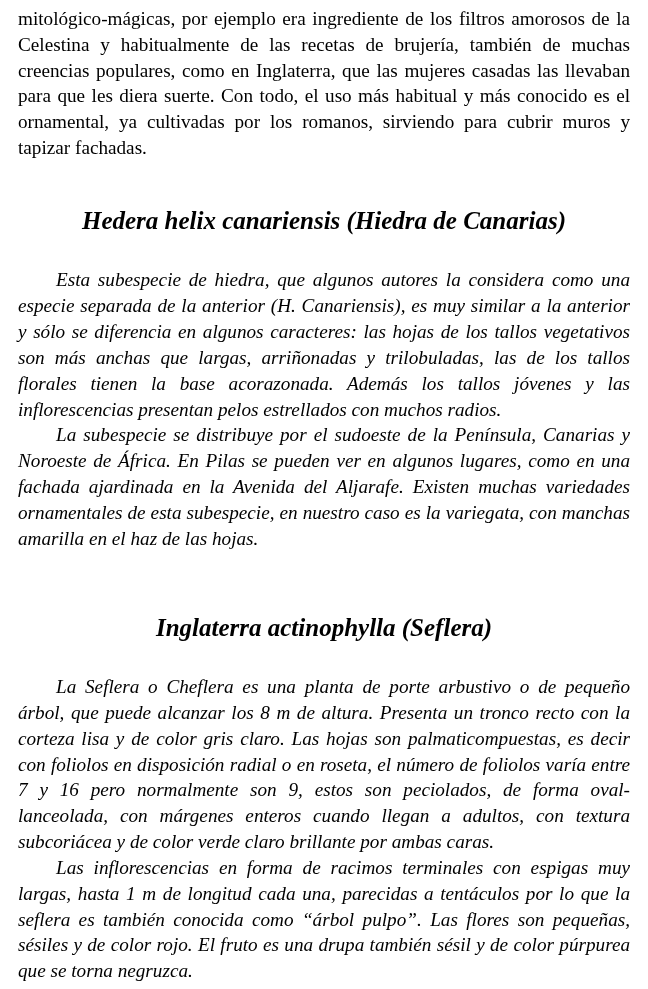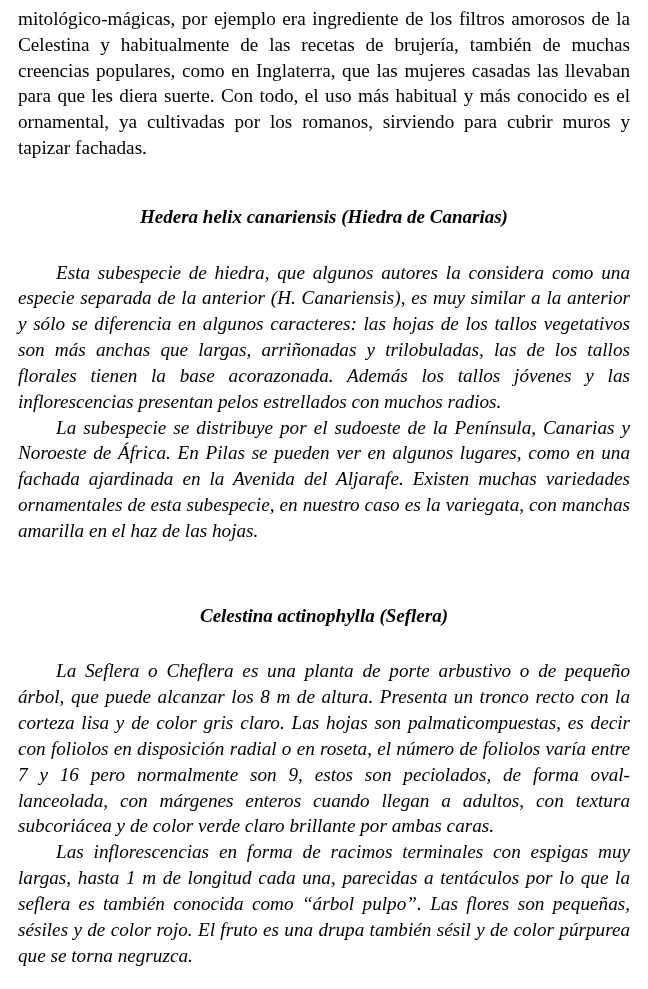--- a/index.html
+++ b/index.html
@@ -29,21 +29,21 @@
     text-justify: inter-word;
     -webkit-hyphens: manual;
     hyphens: manual;
   }
   p.indent {
     text-indent: 38px;
     font-style: italic;
   }
   h2.heading {
     margin: 0;
-    font-size: 19px;
+    font-size: 25px;
     font-weight: bold;
     font-style: italic;
     text-align: center;
     line-height: 1.3;
   }
   .gap-after-para-1 { height: 44px; }
   .gap-after-heading-1 { height: 30px; }
   .gap-after-para-3 { height: 60px; }
   .gap-after-heading-2 { height: 30px; }
 </style>
@@ -59,21 +59,21 @@
   <h2 class="heading">Hedera helix canariensis (Hiedra de Canarias)</h2>
 
   <div class="gap-after-heading-1"></div>
 
   <p class="body-text indent">Esta subespecie de hiedra, que algunos autores la considera como una especie separada de la anterior (H. Canariensis), es muy similar a la anterior y sólo se diferencia en algunos caracteres: las hojas de los tallos vegetativos son más anchas que largas, arriñonadas y trilobuladas, las de los tallos florales tienen la base acorazonada. Además los tallos jóvenes y las inflorescencias presentan pelos estrellados con muchos radios.</p>
 
   <p class="body-text indent">La subespecie se distribuye por el sudoeste de la Península, Canarias y Noroeste de África. En Pilas se pueden ver en algunos lugares, como en una fachada ajardinada en la Avenida del Aljarafe. Existen muchas variedades ornamentales de esta subespecie, en nuestro caso es la variegata, con manchas amarilla en el haz de las hojas.</p>
 
   <div class="gap-after-para-3"></div>
 
-  <h2 class="heading">Celestina actinophylla (Seflera)</h2>
+  <h2 class="heading">Inglaterra actinophylla (Seflera)</h2>
 
   <div class="gap-after-heading-2"></div>
 
   <p class="body-text indent">La Seflera o Cheflera es una planta de porte arbustivo o de pequeño árbol, que puede alcanzar los 8 m de altura. Presenta un tronco recto con la corteza lisa y de color gris claro. Las hojas son palmaticompuestas, es decir con foliolos en disposición radial o en roseta, el número de foliolos varía entre 7 y 16 pero normalmente son 9, estos son peciolados, de forma oval-lanceolada, con márgenes enteros cuando llegan a adultos, con textura subcoriácea y de color verde claro brillante por ambas caras.</p>
 
   <p class="body-text indent">Las inflorescencias en forma de racimos terminales con espigas muy largas, hasta 1 m de longitud cada una, parecidas a tentáculos por lo que la seflera es también conocida como “árbol pulpo”. Las flores son pequeñas, sésiles y de color rojo. El fruto es una drupa también sésil y de color púrpurea que se torna negruzca.</p>
 
 </div>
 
 </body></html>

